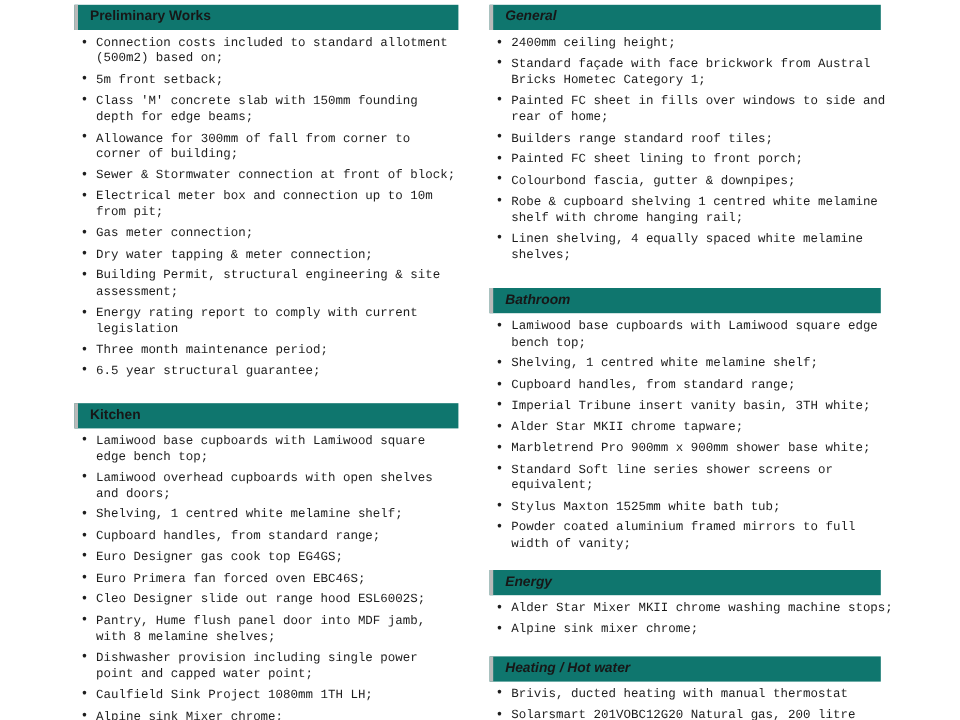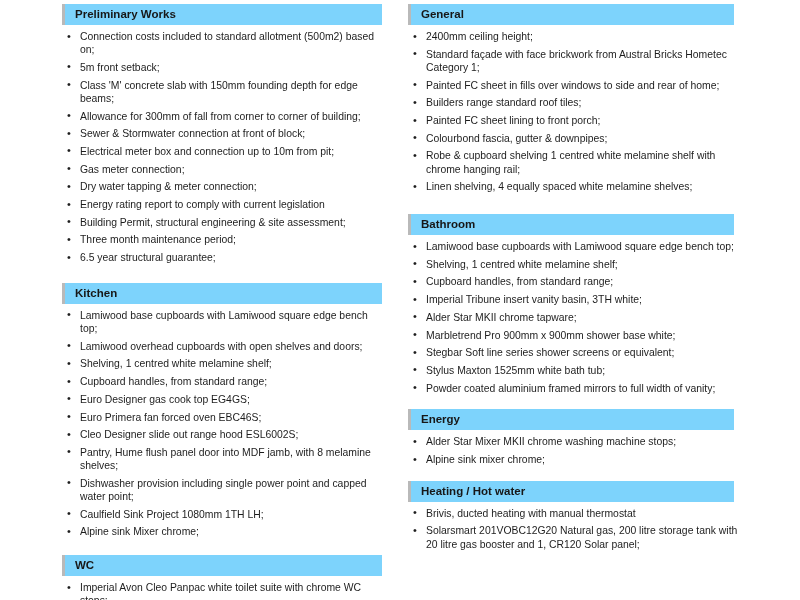--- a/index.html
+++ b/index.html
@@ -33,48 +33,50 @@
     width: 372px;
   }
   .column.right {
     padding-left: 4px;
     width: 360px;
   }
   .section {
     margin-bottom: 2px;
   }
   .section-header {
-    background: #7dd3fc;
+    background: #0f766e;
     border-left: 3px solid #b9b9b9;
     font-weight: bold;
     font-size: 11.5px;
     color: #171717;
     padding: 4px 6px 4px 10px;
     box-sizing: border-box;
     line-height: 13px;
   }
   .left .section-header {
     width: 320px;
   }
   .right .section-header {
     width: 326px;
+    font-style: italic;
   }
   ul.items {
     list-style: none;
     margin: 5px 0 0 0;
     padding: 0;
   }
   ul.items li {
     position: relative;
     padding-left: 18px;
     margin-bottom: 4.5px;
     font-size: 10.4px;
     line-height: 13.2px;
     color: #1d1d1d;
     max-width: 310px;
+    font-family: Liberation Mono, monospace;
   }
   .right ul.items li {
     max-width: 320px;
   }
   ul.items li::before {
     content: "\2022";
     position: absolute;
     left: 5px;
     top: -0.5px;
     font-size: 11px;
@@ -97,22 +99,22 @@
       <div class="section-header">Preliminary Works</div>
       <ul class="items">
         <li>Connection costs included to standard allotment (500m2) based on;</li>
         <li>5m front setback;</li>
         <li>Class 'M' concrete slab with 150mm founding depth for edge beams;</li>
         <li>Allowance for 300mm of fall from corner to corner of building;</li>
         <li>Sewer &amp; Stormwater connection at front of block;</li>
         <li>Electrical meter box and connection up to 10m from pit;</li>
         <li>Gas meter connection;</li>
         <li>Dry water tapping &amp; meter connection;</li>
+        <li>Building Permit, structural engineering &amp; site assessment;</li>
         <li>Energy rating report to comply with current legislation</li>
-        <li>Building Permit, structural engineering &amp; site assessment;</li>
         <li>Three month maintenance period;</li>
         <li>6.5 year structural guarantee;</li>
       </ul>
     </div>
 
     <div class="spacer-kitchen"></div>
 
     <div class="section">
       <div class="section-header">Kitchen</div>
       <ul class="items">
@@ -161,21 +163,21 @@
 
     <div class="section">
       <div class="section-header">Bathroom</div>
       <ul class="items">
         <li>Lamiwood base cupboards with Lamiwood square edge bench top;</li>
         <li>Shelving, 1 centred white melamine shelf;</li>
         <li>Cupboard handles, from standard range;</li>
         <li>Imperial Tribune insert vanity basin, 3TH white;</li>
         <li>Alder Star MKII chrome tapware;</li>
         <li>Marbletrend Pro 900mm x 900mm shower base white;</li>
-        <li>Stegbar Soft line series shower screens or equivalent;</li>
+        <li>Standard Soft line series shower screens or equivalent;</li>
         <li>Stylus Maxton 1525mm white bath tub;</li>
         <li>Powder coated aluminium framed mirrors to full width of vanity;</li>
       </ul>
     </div>
 
     <div class="spacer-laundry"></div>
 
     <div class="section">
       <div class="section-header">Energy</div>
       <ul class="items">

